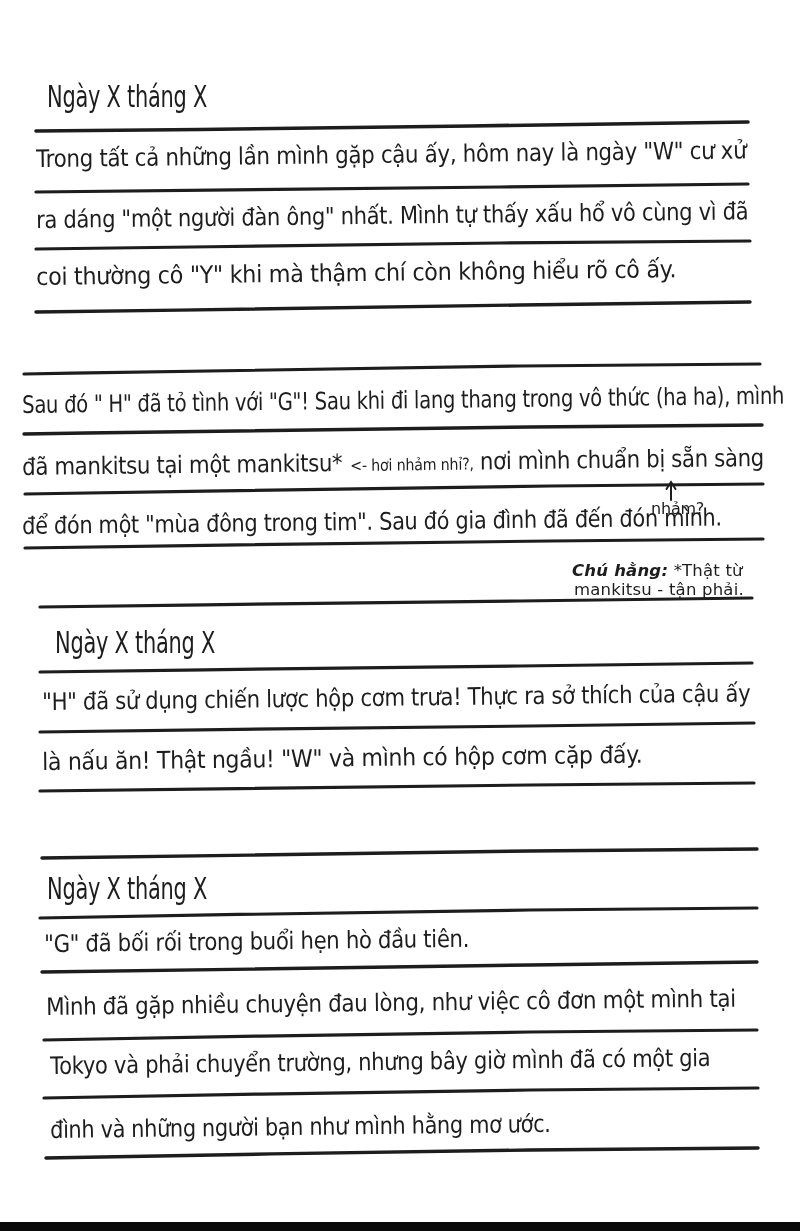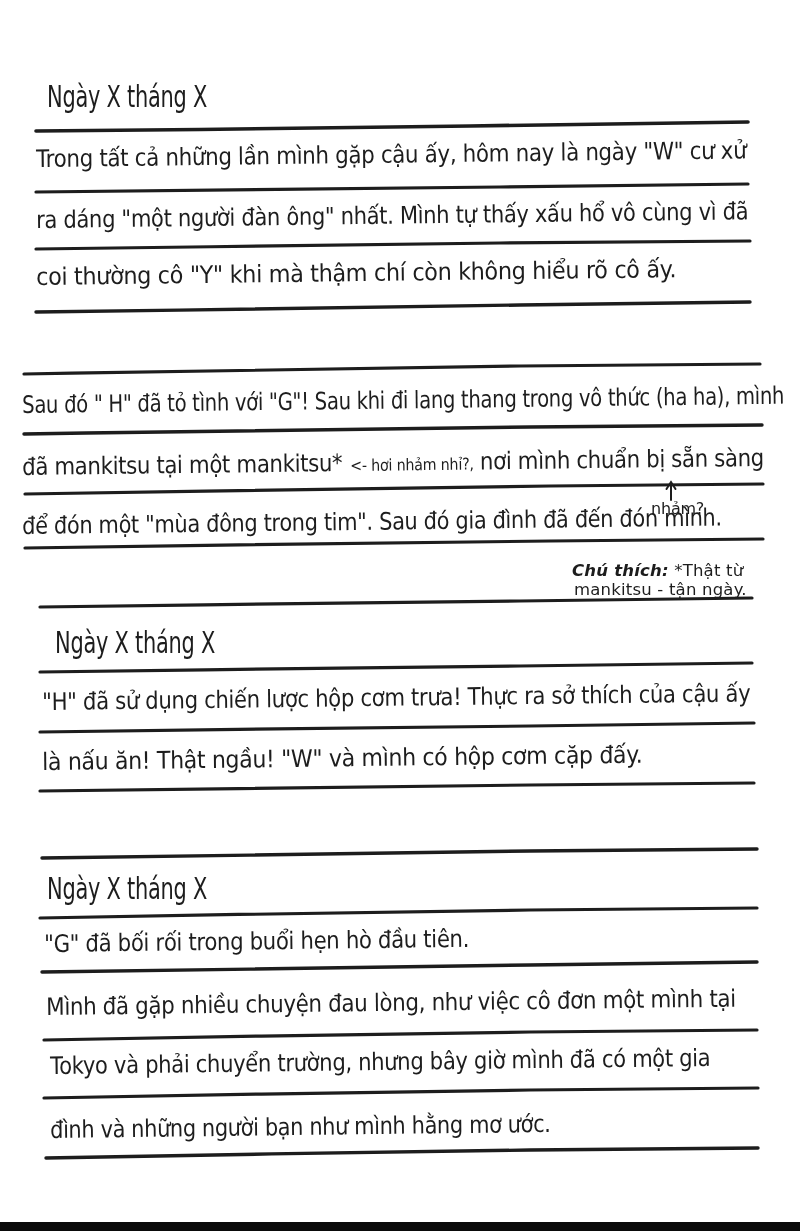--- a/index.html
+++ b/index.html
@@ -115,23 +115,23 @@
   <div class="txt body-line" style="left: 36px; top: 207px; transform: rotate(-0.7deg) scaleX(0.879012);">ra dáng "một người đàn ông" nhất. Mình tự thấy xấu hổ vô cùng vì đã</div>
   <div class="txt body-line" style="left: 36px; top: 264px; transform: rotate(-0.7deg) scaleX(0.932945);">coi thường cô "Y" khi mà thậm chí còn không hiểu rõ cô ấy.</div>
 
   <div class="txt body-line" style="left: 22px; top: 392px; transform: rotate(-0.7deg) scaleX(0.818475);">Sau đó " H" đã tỏ tình với "G"! Sau khi đi lang thang trong vô thức (ha ha), mình</div>
   <div class="txt body-line" style="left: 22px; top: 454px; transform: rotate(-0.7deg) scaleX(0.886499);">
     <span>đã mankitsu tại một mankitsu*</span><span class="inline-small">&lt;- hơi nhảm nhỉ?,</span><span>nơi mình chuẩn bị sẵn sàng</span>
   </div>
   <div class="txt margin-note" style="left:651px; top:500px;">nhảm?</div>
   <div class="txt body-line" style="left: 22px; top: 513px; transform: rotate(-0.7deg) scaleX(0.871731);">để đón một "mùa đông trong tim". Sau đó gia đình đã đến đón mình.</div>
   <div class="footnote">
-    <span class="fn-label">Chú thích:</span>
+    <span class="fn-label">Chú hằng:</span>
     <span>*Thật từ</span>
-    <span class="fn-row2">mankitsu - tận ngày.</span>
+    <span class="fn-row2">mankitsu - tận phải.</span>
   </div>
 
   <div class="txt header" style="left: 55px; top: 626px; transform: rotate(0deg) scaleX(0.69869);">Ngày X tháng X</div>
   <div class="txt body-line" style="left: 42px; top: 689px; transform: rotate(-0.7deg) scaleX(0.883895);">"H" đã sử dụng chiến lược hộp cơm trưa! Thực ra sở thích của cậu ấy</div>
   <div class="txt body-line" style="left: 42px; top: 749px; transform: rotate(-0.7deg) scaleX(0.921659);">là nấu ăn! Thật ngầu! "W" và mình có hộp cơm cặp đấy.</div>
 
   <div class="txt header" style="left: 47px; top: 872px; transform: rotate(0deg) scaleX(0.69869);">Ngày X tháng X</div>
   <div class="txt body-line" style="left: 44px; top: 931px; transform: rotate(-0.7deg) scaleX(0.885417);">"G" đã bối rối trong buổi hẹn hò đầu tiên.</div>
   <div class="txt body-line" style="left: 46px; top: 994px; transform: rotate(-0.7deg) scaleX(0.892626);">Mình đã gặp nhiều chuyện đau lòng, như việc cô đơn một mình tại</div>
   <div class="txt body-line" style="left: 50px; top: 1053px; transform: rotate(-0.7deg) scaleX(0.881175);">Tokyo và phải chuyển trường, nhưng bây giờ mình đã có một gia</div>

